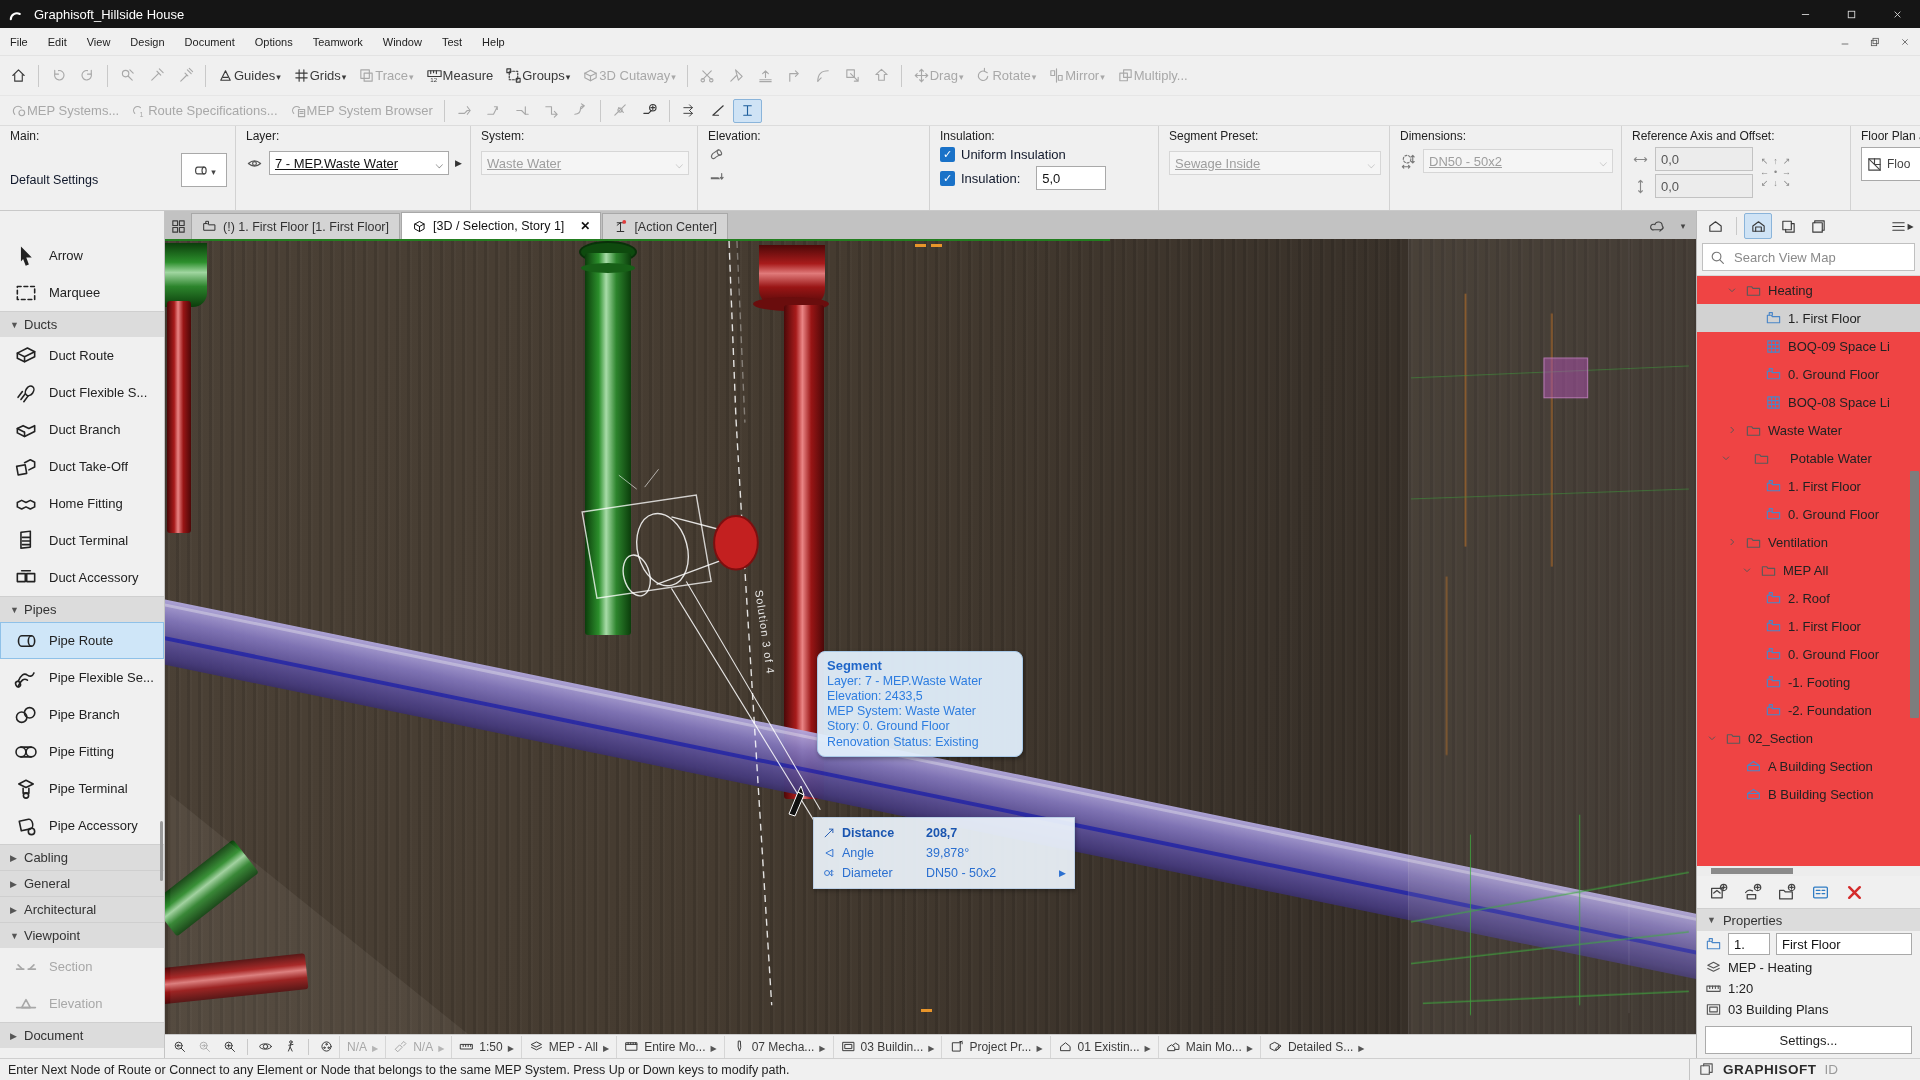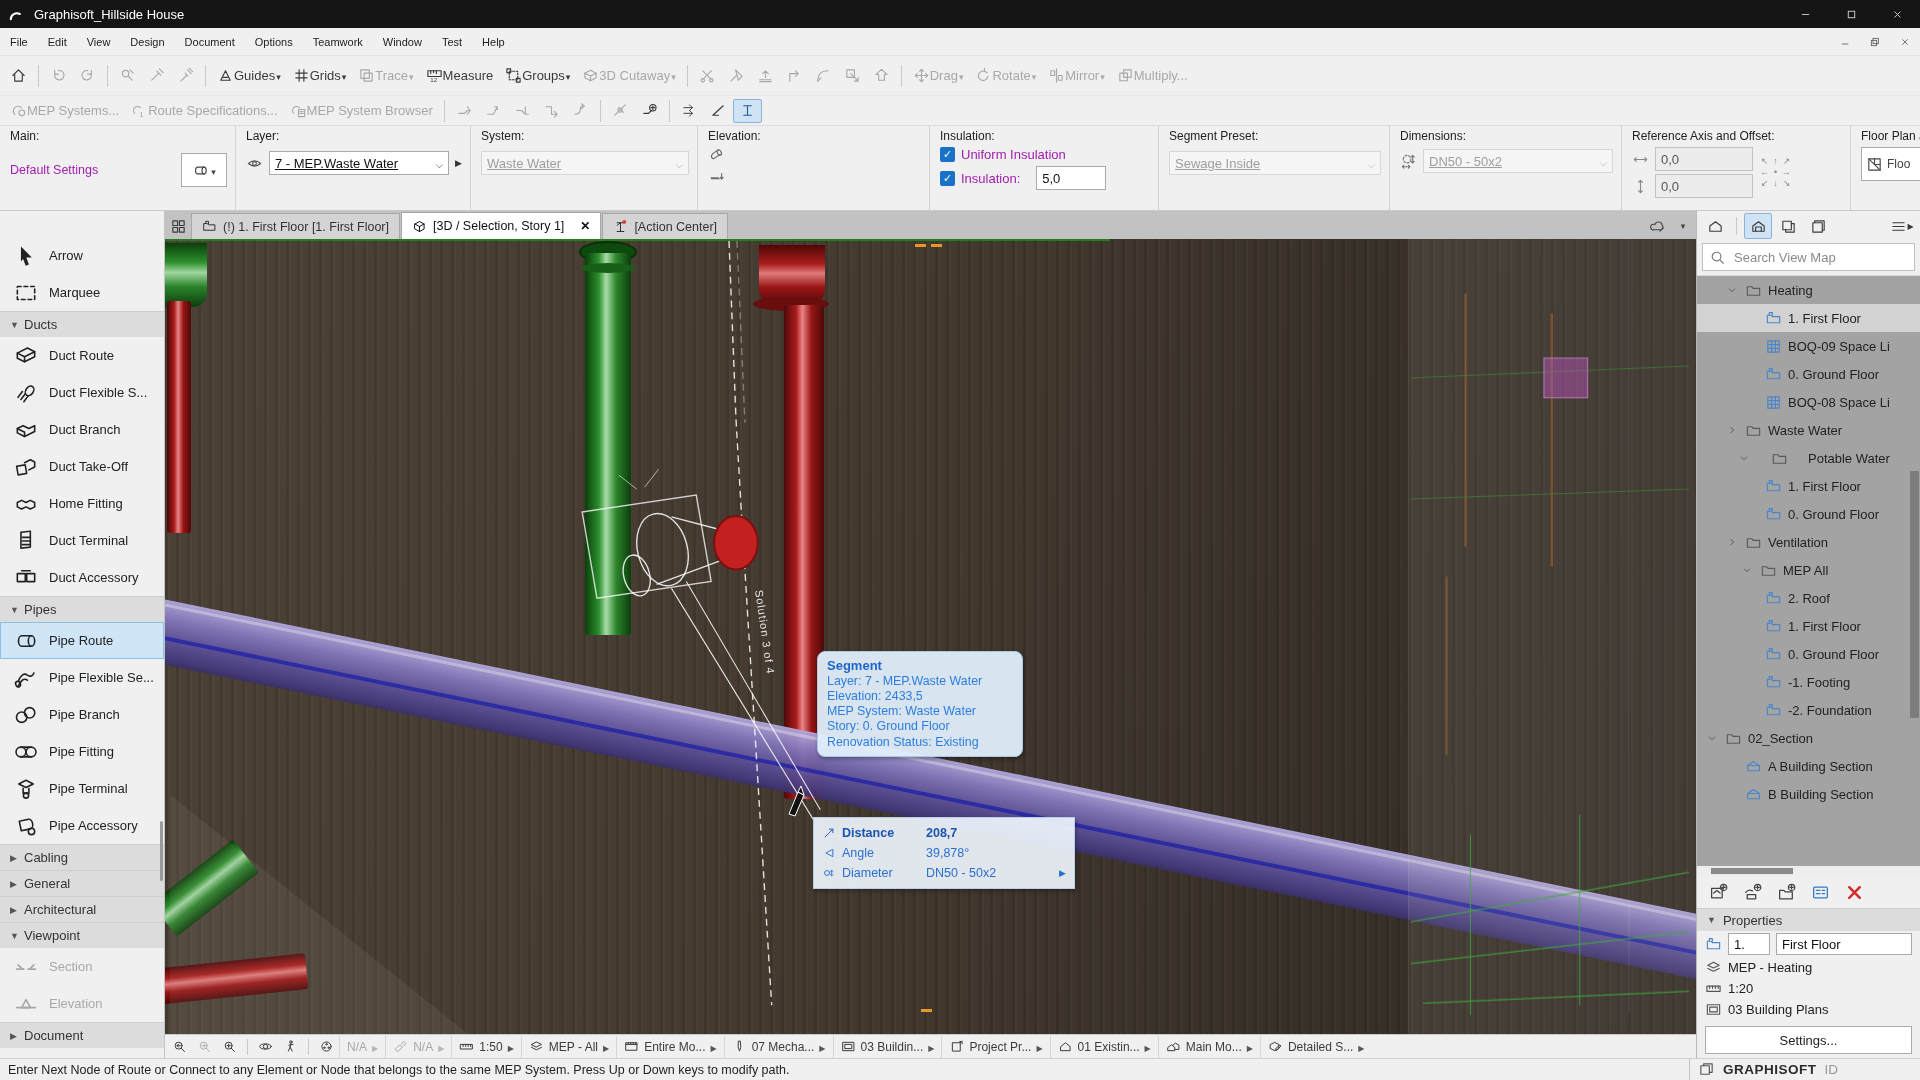--- a/index.html
+++ b/index.html
@@ -39,21 +39,21 @@
   .field{background:#fff;border:1px solid #a9a9a9;height:24px;font-size:13px;font-family:inherit;padding:0 5px;box-sizing:border-box;color:#111;}
   .field.grey{background:#ececec;border-color:#c2c2c2;color:#555;}
   .ddown{background:#fff;border:1px solid #a9a9a9;height:24px;display:flex;align-items:center;font-size:13px;padding:0 5px;box-sizing:border-box;color:#111;gap:4px;}
   .ddown .dlbl{flex:1;white-space:nowrap;overflow:hidden;text-decoration:underline;}
   .ddown .dar::after{content:"⌵";font-size:10px;color:#666;}
   .ddown.disabled{background:#f5f5f5;border-color:#d6d6d6;color:#9e9e9e;}
   .ddown.disabled .dar::after{color:#bbb;}
   .ib-iconbtn{background:#fff;border:1px solid #a9a9a9;height:34px;width:46px;display:flex;align-items:center;justify-content:center;gap:2px;color:#444;}
   .cb{width:15px;height:15px;background:#1a72c8;border-radius:2px;color:#fff;font-size:11px;display:inline-flex;align-items:center;justify-content:center;flex:0 0 auto;}
   .cb::after{content:"✓";}
-  .cbl{font-size:13px;color:#a21caf;white-space:nowrap;}
+  .cbl{font-size:13px;color:#0f172a;white-space:nowrap;}
   .homestory-btn{background:#fff;border:1px solid #a9a9a9;height:24px;display:flex;align-items:center;justify-content:flex-end;font-size:13px;color:#111;padding:0 2px 0 8px;gap:6px;width:135px;box-sizing:border-box;}
   .homestory-btn .pl{border-left:1px solid #bbb;padding:2px 4px;font-size:9px;}
   .pl::after{content:"▶";}
   .anchor{display:grid;grid-template-columns:repeat(3,11px);grid-template-rows:repeat(3,11px);font-size:9px;color:#8a8a8a;line-height:11px;text-align:center;}
   .ib-icncol{color:#6b6b6b;display:flex;flex-direction:column;align-items:center;gap:2px;}
   
   .main{flex:1;display:flex;min-height:0;}
   
   .toolbox{width:165px;background:#f0f0f0;border-right:1px solid #c4c4c4;display:flex;flex-direction:column;padding-top:26px;box-sizing:border-box;position:relative;flex:0 0 auto;}
   .tgroup{height:25px;background:#dcdcdc;display:flex;align-items:center;gap:6px;padding-left:10px;font-size:13px;color:#333;border-top:1px solid #cfcfcf;}
@@ -117,21 +117,21 @@
   .sidebar{width:223px;background:#f0f0f0;border-left:1px solid #b9b9b9;display:flex;flex-direction:column;flex:0 0 auto;min-height:0;}
   .side-icons{height:30px;display:flex;align-items:center;gap:2px;padding:0 4px;flex:0 0 auto;}
   .sibtn{width:26px;height:24px;display:flex;align-items:center;justify-content:center;color:#3a3a3a;border:1px solid transparent;border-radius:2px;}
   .sibtn.active{background:#cfe3f5;border-color:#8ab4da;}
   .sibtn svg{width:17px;height:17px;fill:none;stroke:currentColor;stroke-width:1.2;}
   .side-icons .sp{flex:1;}
   .searchbox{height:26px;margin:2px 5px 4px 5px;background:#fff;border:1px solid #c0c0c0;display:flex;align-items:center;padding:0 6px;gap:6px;flex:0 0 auto;}
   .searchbox input{border:none;outline:none;flex:1;font-size:13px;font-family:inherit;color:#333;background:transparent;min-width:0;}
   .searchbox input::placeholder{color:#8a8a8a;}
   .searchbox .icn{color:#777;}
-  .tree{flex:1;background:#a3a3a3;overflow:hidden;position:relative;border-top:1px solid #d8d8d8;}
+  .tree{flex:1;background:#ef4444;overflow:hidden;position:relative;border-top:1px solid #d8d8d8;}
   .trow{height:28px;display:flex;align-items:center;gap:6px;font-size:13px;color:#222;padding-right:4px;}
   .trow.sel{background:#d2d2d2;}
   .trow .tch{width:14px;display:flex;justify-content:center;color:#555;flex:0 0 auto;}
   .trow .tch svg{width:12px;height:12px;fill:none;stroke:currentColor;stroke-width:1.4;}
   .trow .icn svg{width:17px;height:17px;stroke-width:1.2;}
   .trow .icn.bluey{color:#4a86c8;}
   .trow .icn.grey{color:#5a5a5a;}
   .trow .trl{white-space:nowrap;overflow:hidden;}
   .vscroll{position:absolute;right:1px;top:33%;width:9px;height:42%;background:#7d7d7d;border-radius:1px;}
   .hscroll{height:10px;background:#ededed;position:relative;flex:0 0 auto;}
@@ -532,21 +532,21 @@
           <svg viewBox="0 0 18 18">
             <path d="M5 4 H13 M5 14 H13 M9 4 V14"></path>
           </svg>
         </span>
       </button>
     </div>
 
   <div class="infobox">
     <div class="ib-sec" style="width:236px">
       <div class="ib-label">Main:</div>
-      <div class="ib-row" style="margin-top:10px;">
+      <div class="ib-row" style="margin-top:10px;align-items:flex-end;">
         <span class="cbl" style="font-size:12.5px">Default Settings</span>
         <span style="flex:1"></span>
         <button class="ib-iconbtn">
             <span class="icn">
               <svg viewBox="0 0 18 18">
                 <ellipse cx="12.8" cy="9" rx="2.2" ry="3.6"></ellipse>
                 <path d="M12.8 5.4 H6 A2.2 3.6 0 0 0 6 12.6 H12.8"></path>
               </svg>
             </span>
             <span class="caret"></span>
@@ -1297,21 +1297,21 @@
                 <path d="M7 4.5 L11.5 9 L7 13.5"></path>
               </svg>
             </span>
             <span class="icn grey">
               <svg viewBox="0 0 18 18">
                 <path d="M2.5 5 H7 L8.5 6.8 H15.5 V14 H2.5 Z"></path>
               </svg>
             </span>
             <span class="trl">Waste Water</span>
           </div>
-          <div class="trow" style="padding-left: 40px; gap: 20px;">
+          <div class="trow" style="padding-left: 22px; gap: 20px;">
             <span class="tch">
               <svg viewBox="0 0 18 18">
                 <path d="M4.5 7 L9 11.5 L13.5 7"></path>
               </svg>
             </span>
             <span class="icn grey">
               <svg viewBox="0 0 18 18">
                 <path d="M2.5 5 H7 L8.5 6.8 H15.5 V14 H2.5 Z"></path>
               </svg>
             </span>

